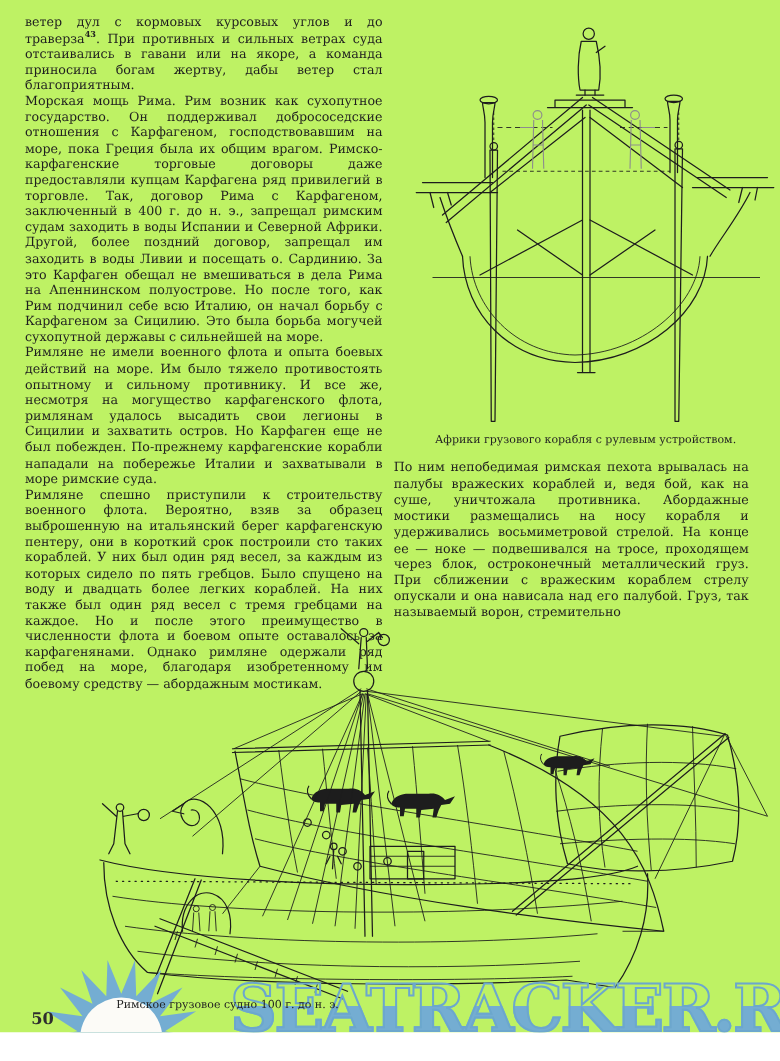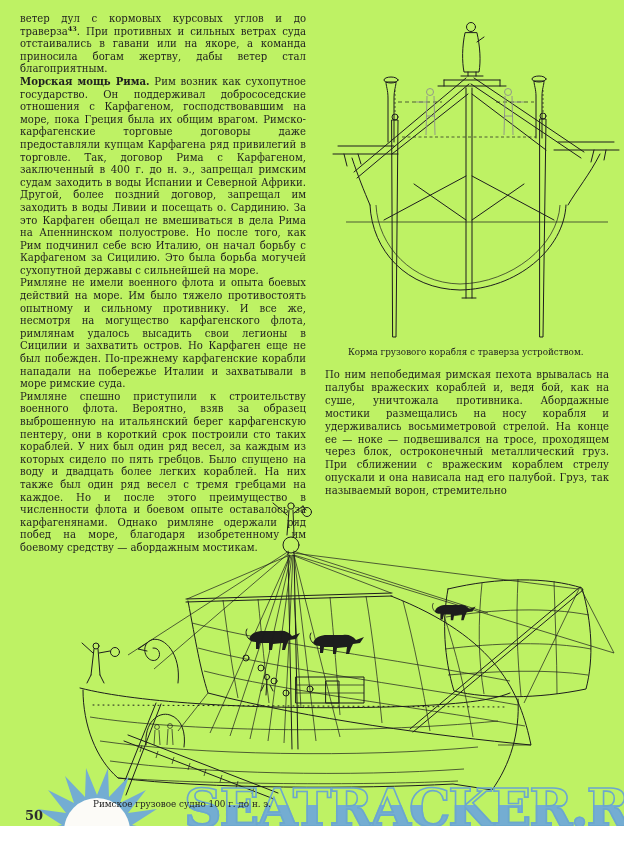--- a/index.html
+++ b/index.html
@@ -13,22 +13,22 @@
     padding-left:14px;
   }
   .col{
     position:absolute;
     font-size:10.1px;
     line-height:12.6px;
     text-align:justify;
   }
   .col p{margin:0;}
   .col-left{left:20px;top:13px;width:286px;}
-  .col-right{left:325px;top:369px;width:284px;line-height:12.9px;}
-  .lead{font-weight:bold;margin-top:40px;}
+  .col-right{left:315px;top:369px;width:284px;line-height:12.9px;}
+  .lead{font-weight:normal;margin-top:40px;}
   sup.fn{font-size:6.5px;line-height:0;font-weight:bold;}
   .fig-stern{position:absolute;left:332px;top:6px;}
   .caption{
     font-size:8.8px;
     line-height:11px;
     color:#222;
   }
   .stern-caption{position:absolute;left:348px;top:347px;width:260px;}
   .ship-caption{position:absolute;left:93px;top:799px;z-index:7;}
   .fig-ship{position:absolute;left:58px;top:493px;z-index:1;}
@@ -128,21 +128,21 @@
     <g>
       <circle class="ink" cx="63" cy="111" r="3"></circle>
       <path class="ink-thin" stroke-dasharray="2 2" d="M63,84 L63,108"></path>
       <polygon class="ink" fill="#fcfbf7" points="60,114 66,114 64,331 61,331"></polygon>
       <circle class="ink" cx="211" cy="110" r="3"></circle>
       <path class="ink-thin" stroke-dasharray="2 2" d="M211,84 L211,107"></path>
       <polygon class="ink" fill="#fcfbf7" points="208,113 214,113 211,331 208,331"></polygon>
     </g>
   </svg>
 
-  <div class="caption stern-caption">Корма грузового корабля с траверза устройством.</div>
+  <div class="caption stern-caption">Африки грузового корабля с рулевым устройством.</div>
 
   <div class="col col-right">
     <p>По ним непобедимая римская пехота врывалась на палубы вражеских кораблей и, ведя бой, как на суше, уничтожала противника. Абордажные мостики размещались на носу корабля и удерживались восьмиметровой стрелой. На конце ее — ноке — подвешивался на тросе, проходящем через блок, остроконечный металлический груз. При сближении с вражеским кораблем стрелу опускали и она нависала над его палубой. Груз, так называемый ворон, стремительно</p>
   </div>
 
   <svg class="fig-ship" width="566" height="330" viewBox="0 0 566 330">
     <defs>
       <g id="wolf">
         <path class="ink-fill" d="M3,16 C5,10 11,8 17,8 L33,8 C38,7 43,9 46,13 L54,10 L50,16 L43,17 L41,21 L39,27 L36,27 L37,20 L27,21 L26,27 L23,27 L23,20 L14,20 L13,26 L10,26 L10,19 C6,19 4,18 3,16 Z"></path>
         <path class="ink" d="M3,16 C0,13 -1,9 1,6"></path>

